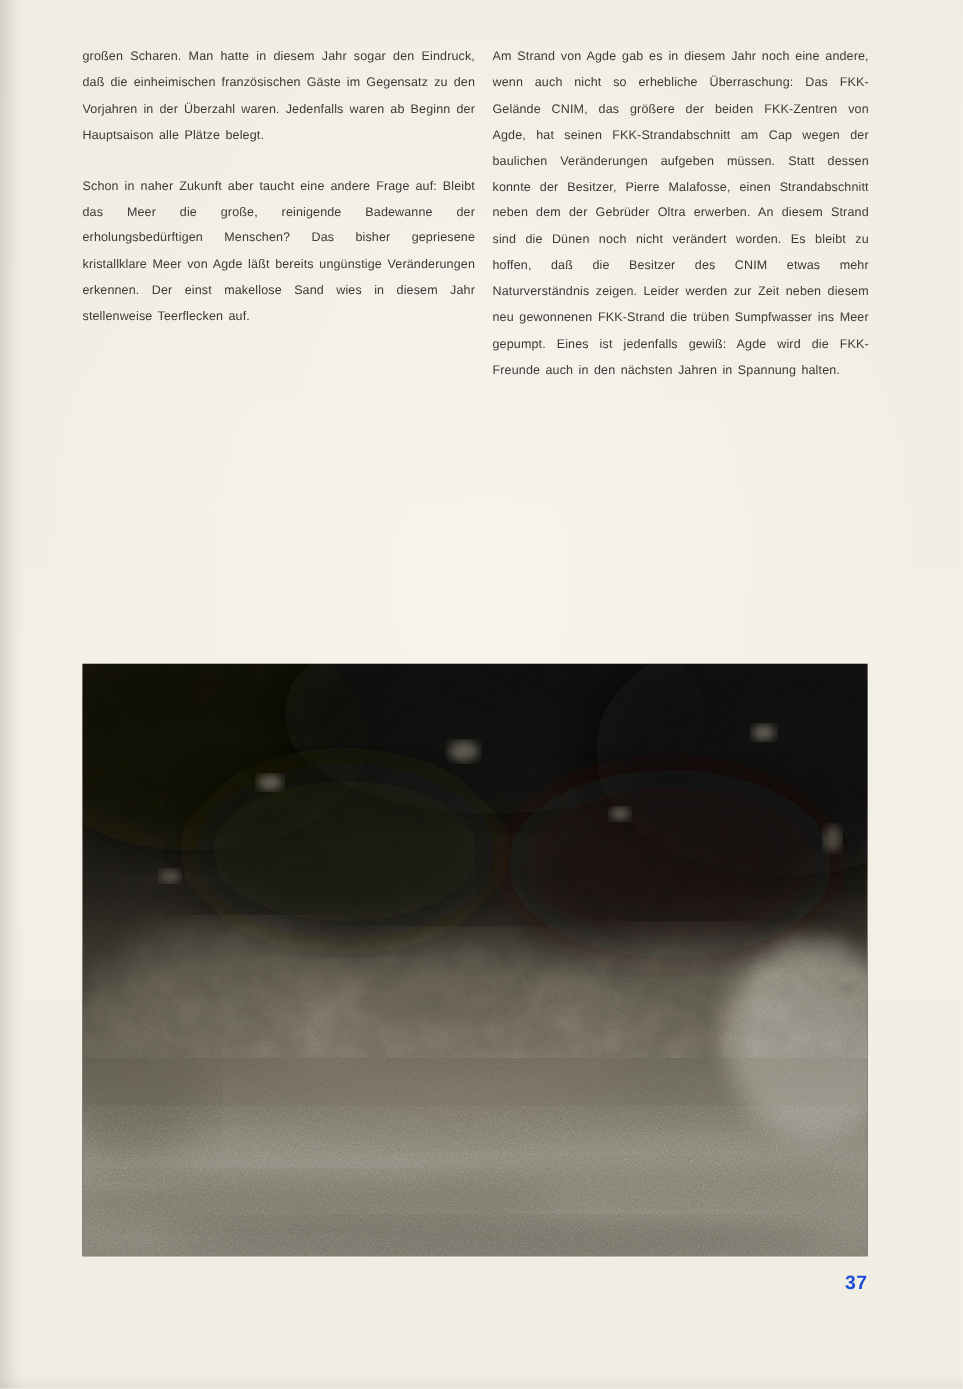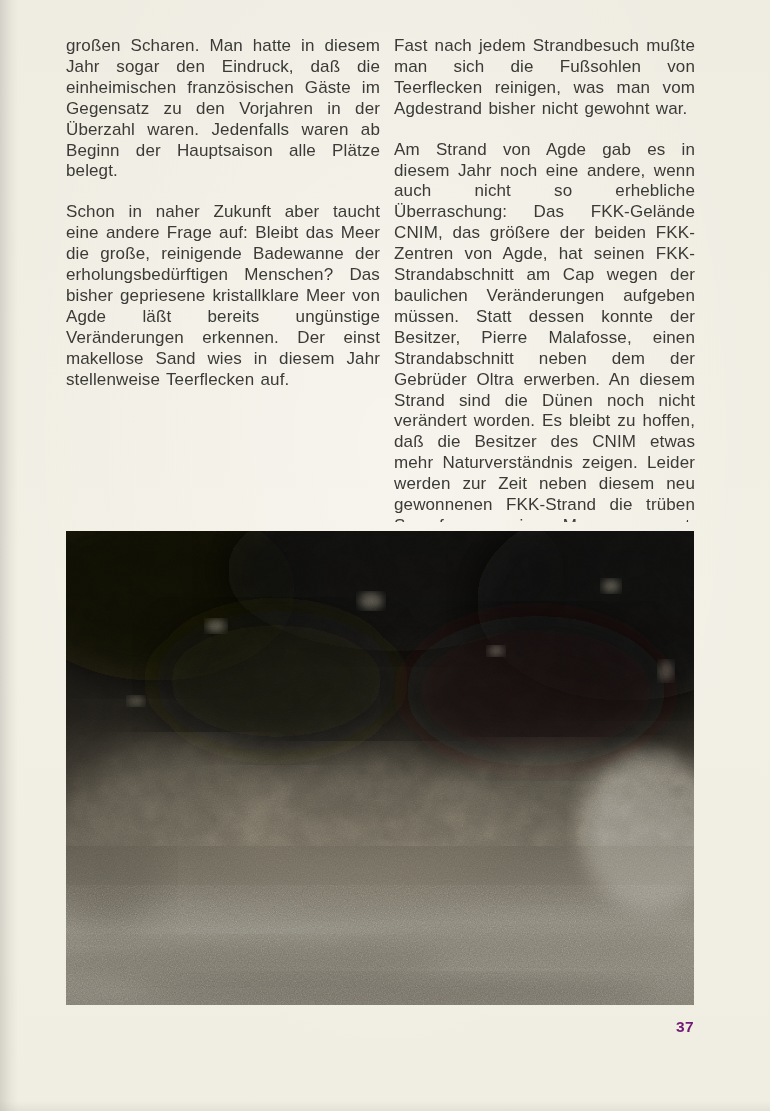--- a/index.html
+++ b/index.html
@@ -17,55 +17,54 @@
   .edge-left {
     position:absolute; left:0; top:0; bottom:0; width:18px;
     background:linear-gradient(90deg, rgba(160,158,150,.35), rgba(160,158,150,.12) 55%, rgba(160,158,150,0));
   }
   .edge-bottom {
     position:absolute; left:0; right:0; bottom:0; height:10px;
     background:linear-gradient(0deg, rgba(170,168,158,.18), rgba(170,168,158,0));
   }
   .col {
     position:absolute; top:36px;
-    font-size:17px; line-height:20.9px;
+    font-size:10px; line-height:20.9px;
     text-align:justify;
     letter-spacing:.12px; word-spacing:1.4px;
     hyphens:auto; -webkit-hyphens:auto;
     height:486px; overflow:hidden;
   }
   .col p { text-align:justify; }
   .col p + p { margin-top:20px; }
   .col-left  { left:66px;  width:314px; }
   .col-right { left:394px; width:301px; }
   .photo {
     position:absolute; left:66px; top:531px; width:628px; height:474px;
     background:#16140f;
     overflow:hidden;
   }
   .photo svg { display:block; width:100%; height:100%; }
   .page-number {
     position:absolute; left:676px; top:1018px;
-    font-size:15.5px; font-weight:bold; color:#701a75;
+    font-size:15.5px; font-weight:bold; color:#1d4ed8;
     letter-spacing:.4px;
   }
 </style>
 </head>
 <body>
 
 <div class="edge-left"></div>
 <div class="edge-bottom"></div>
 
 <div class="col col-left">
   <p>großen Scharen. Man hatte in diesem Jahr sogar den Eindruck, daß die einheimischen französischen Gäste im Gegensatz zu den Vorjahren in der Überzahl waren. Jedenfalls waren ab Beginn der Hauptsaison alle Plätze belegt.</p>
   <p>Schon in naher Zukunft aber taucht eine andere Frage auf: Bleibt das Meer die große, reinigende Badewanne der erholungsbedürftigen Menschen? Das bisher gepriesene kristallklare Meer von Agde läßt bereits ungünstige Veränderungen erkennen. Der einst makellose Sand wies in diesem Jahr stellenweise Teerflecken auf.</p>
 </div>
 
 <div class="col col-right">
-  <p>Fast nach jedem Strandbesuch mußte man sich die Fußsohlen von Teerflecken reinigen, was man vom Agdestrand bisher nicht gewohnt war.</p>
   <p>Am Strand von Agde gab es in diesem Jahr noch eine andere, wenn auch nicht so erhebliche Überraschung: Das FKK-Gelände CNIM, das größere der beiden FKK-Zentren von Agde, hat seinen FKK-Strandabschnitt am Cap wegen der baulichen Veränderungen aufgeben müssen. Statt dessen konnte der Besitzer, Pierre Malafosse, einen Strandabschnitt neben dem der Gebrüder Oltra erwerben. An diesem Strand sind die Dünen noch nicht verändert worden. Es bleibt zu hoffen, daß die Besitzer des CNIM etwas mehr Naturverständnis zeigen. Leider werden zur Zeit neben diesem neu gewonnenen FKK-Strand die trüben Sumpfwasser ins Meer gepumpt. Eines ist jedenfalls gewiß: Agde wird die FKK-Freunde auch in den nächsten Jahren in Spannung halten.</p>
 </div>
 
 <figure class="photo" role="img" aria-label="Schwarzweiß-Foto: Gruppe im Freien vor dunklem Laub, Kiesboden im Vordergrund">
 
   <svg viewBox="0 0 628 474" preserveAspectRatio="none">
     <defs>
       <linearGradient id="pbase" x1="0" y1="0" x2="0" y2="1">
         <stop offset="0" stop-color="#13110d"></stop>
         <stop offset="0.38" stop-color="#1d1b16"></stop>

